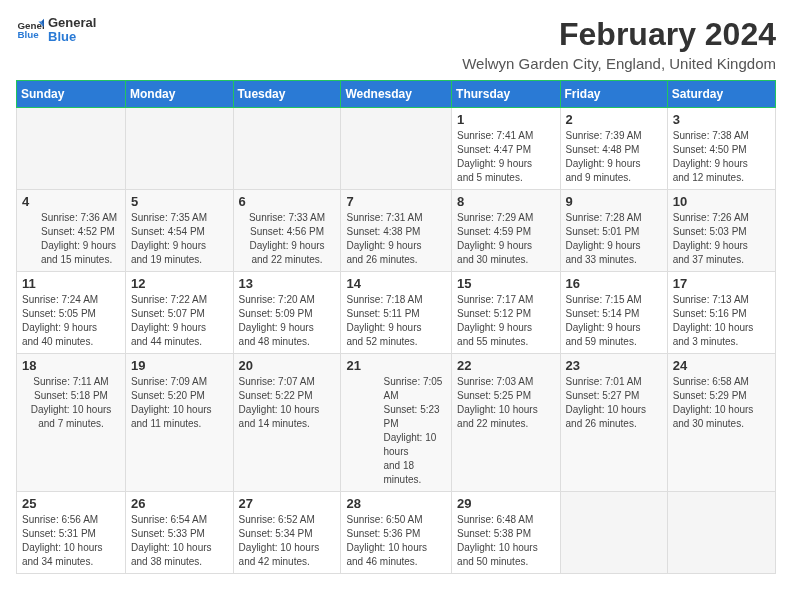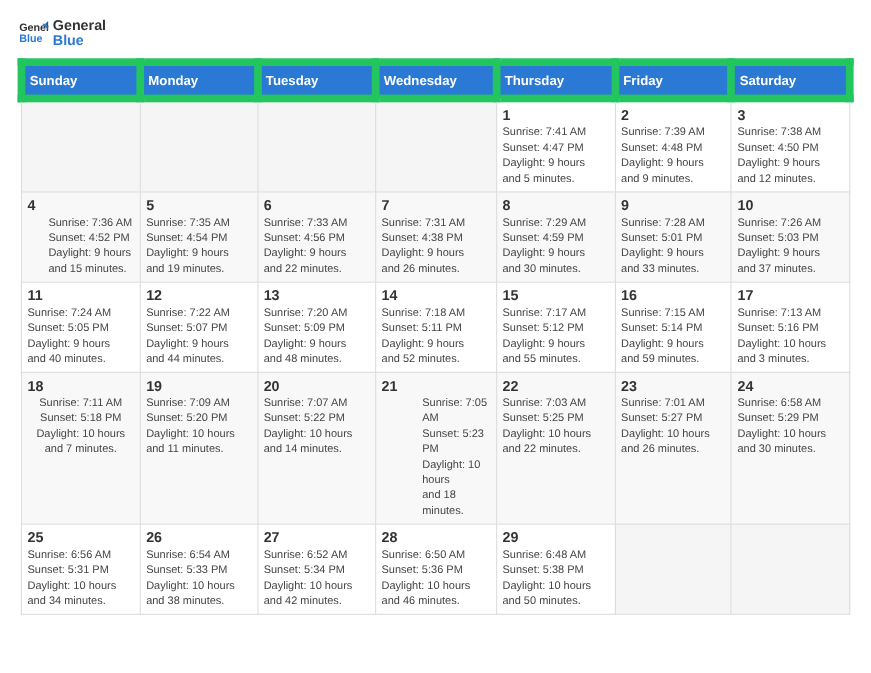--- a/index.html
+++ b/index.html
@@ -43,21 +43,21 @@
       border-collapse: collapse;
       font-size: 11px;
     }
     .calendar th {
       background: #2a7ad5;
       color: #fff;
       padding: 6px 4px;
       text-align: left;
       font-size: 12px;
       font-weight: bold;
-      border: 7px solid #22c55e;
+      border: 1px solid #22c55e;
     }
     .calendar td {
       border: 1px solid #ddd;
       vertical-align: top;
       padding: 4px 5px;
       width: 113px;
       min-height: 80px;
       background: #fff;
     }
     .calendar tr:nth-child(even) td {
@@ -87,20 +87,24 @@
       <text x="2" y="18" font-size="14" font-weight="bold" fill="#333">General</text>
       <text x="2" y="32" font-size="14" font-weight="bold" fill="#2a7ad5">Blue</text>
       <polygon points="32,8 40,16 36,8" fill="#2a7ad5"></polygon>
       <polygon points="36,8 40,4 40,16" fill="#1a5fb5"></polygon>
     </svg>
     <div style="line-height:1.1;">
       <div style="font-size:13px;font-weight:bold;color:#333;">General</div>
       <div style="font-size:13px;font-weight:bold;color:#2a7ad5;">Blue</div>
     </div>
   </div>
+  <div class="title-section">
+    <div class="main-title">February 2024</div>
+    <div class="subtitle">Welwyn Garden City, England, United Kingdom</div>
+  </div>
 </div>
 
 <table class="calendar">
   <thead>
     <tr>
     <th>Sunday</th>
         <th>Monday</th>
         <th>Tuesday</th>
         <th>Wednesday</th>
         <th>Thursday</th>
@@ -146,21 +150,21 @@
         </td>
         <td>
           <div class="day-number">5</div>
           <div class="day-info" style="white-space: pre-line;">Sunrise: 7:35 AM
 Sunset: 4:54 PM
 Daylight: 9 hours
 and 19 minutes.</div>
         </td>
         <td>
           <div class="day-number">6</div>
-          <div class="day-info" style="white-space: pre-line;">Sunrise: 7:33 AM
+          <div class="day-info" style="white-space: pre-line; text-align: center;">Sunrise: 7:33 AM
 Sunset: 4:56 PM
 Daylight: 9 hours
 and 22 minutes.</div>
         </td>
         <td>
           <div class="day-number">7</div>
           <div class="day-info" style="white-space: pre-line;">Sunrise: 7:31 AM
 Sunset: 4:38 PM
 Daylight: 9 hours
 and 26 minutes.</div>

